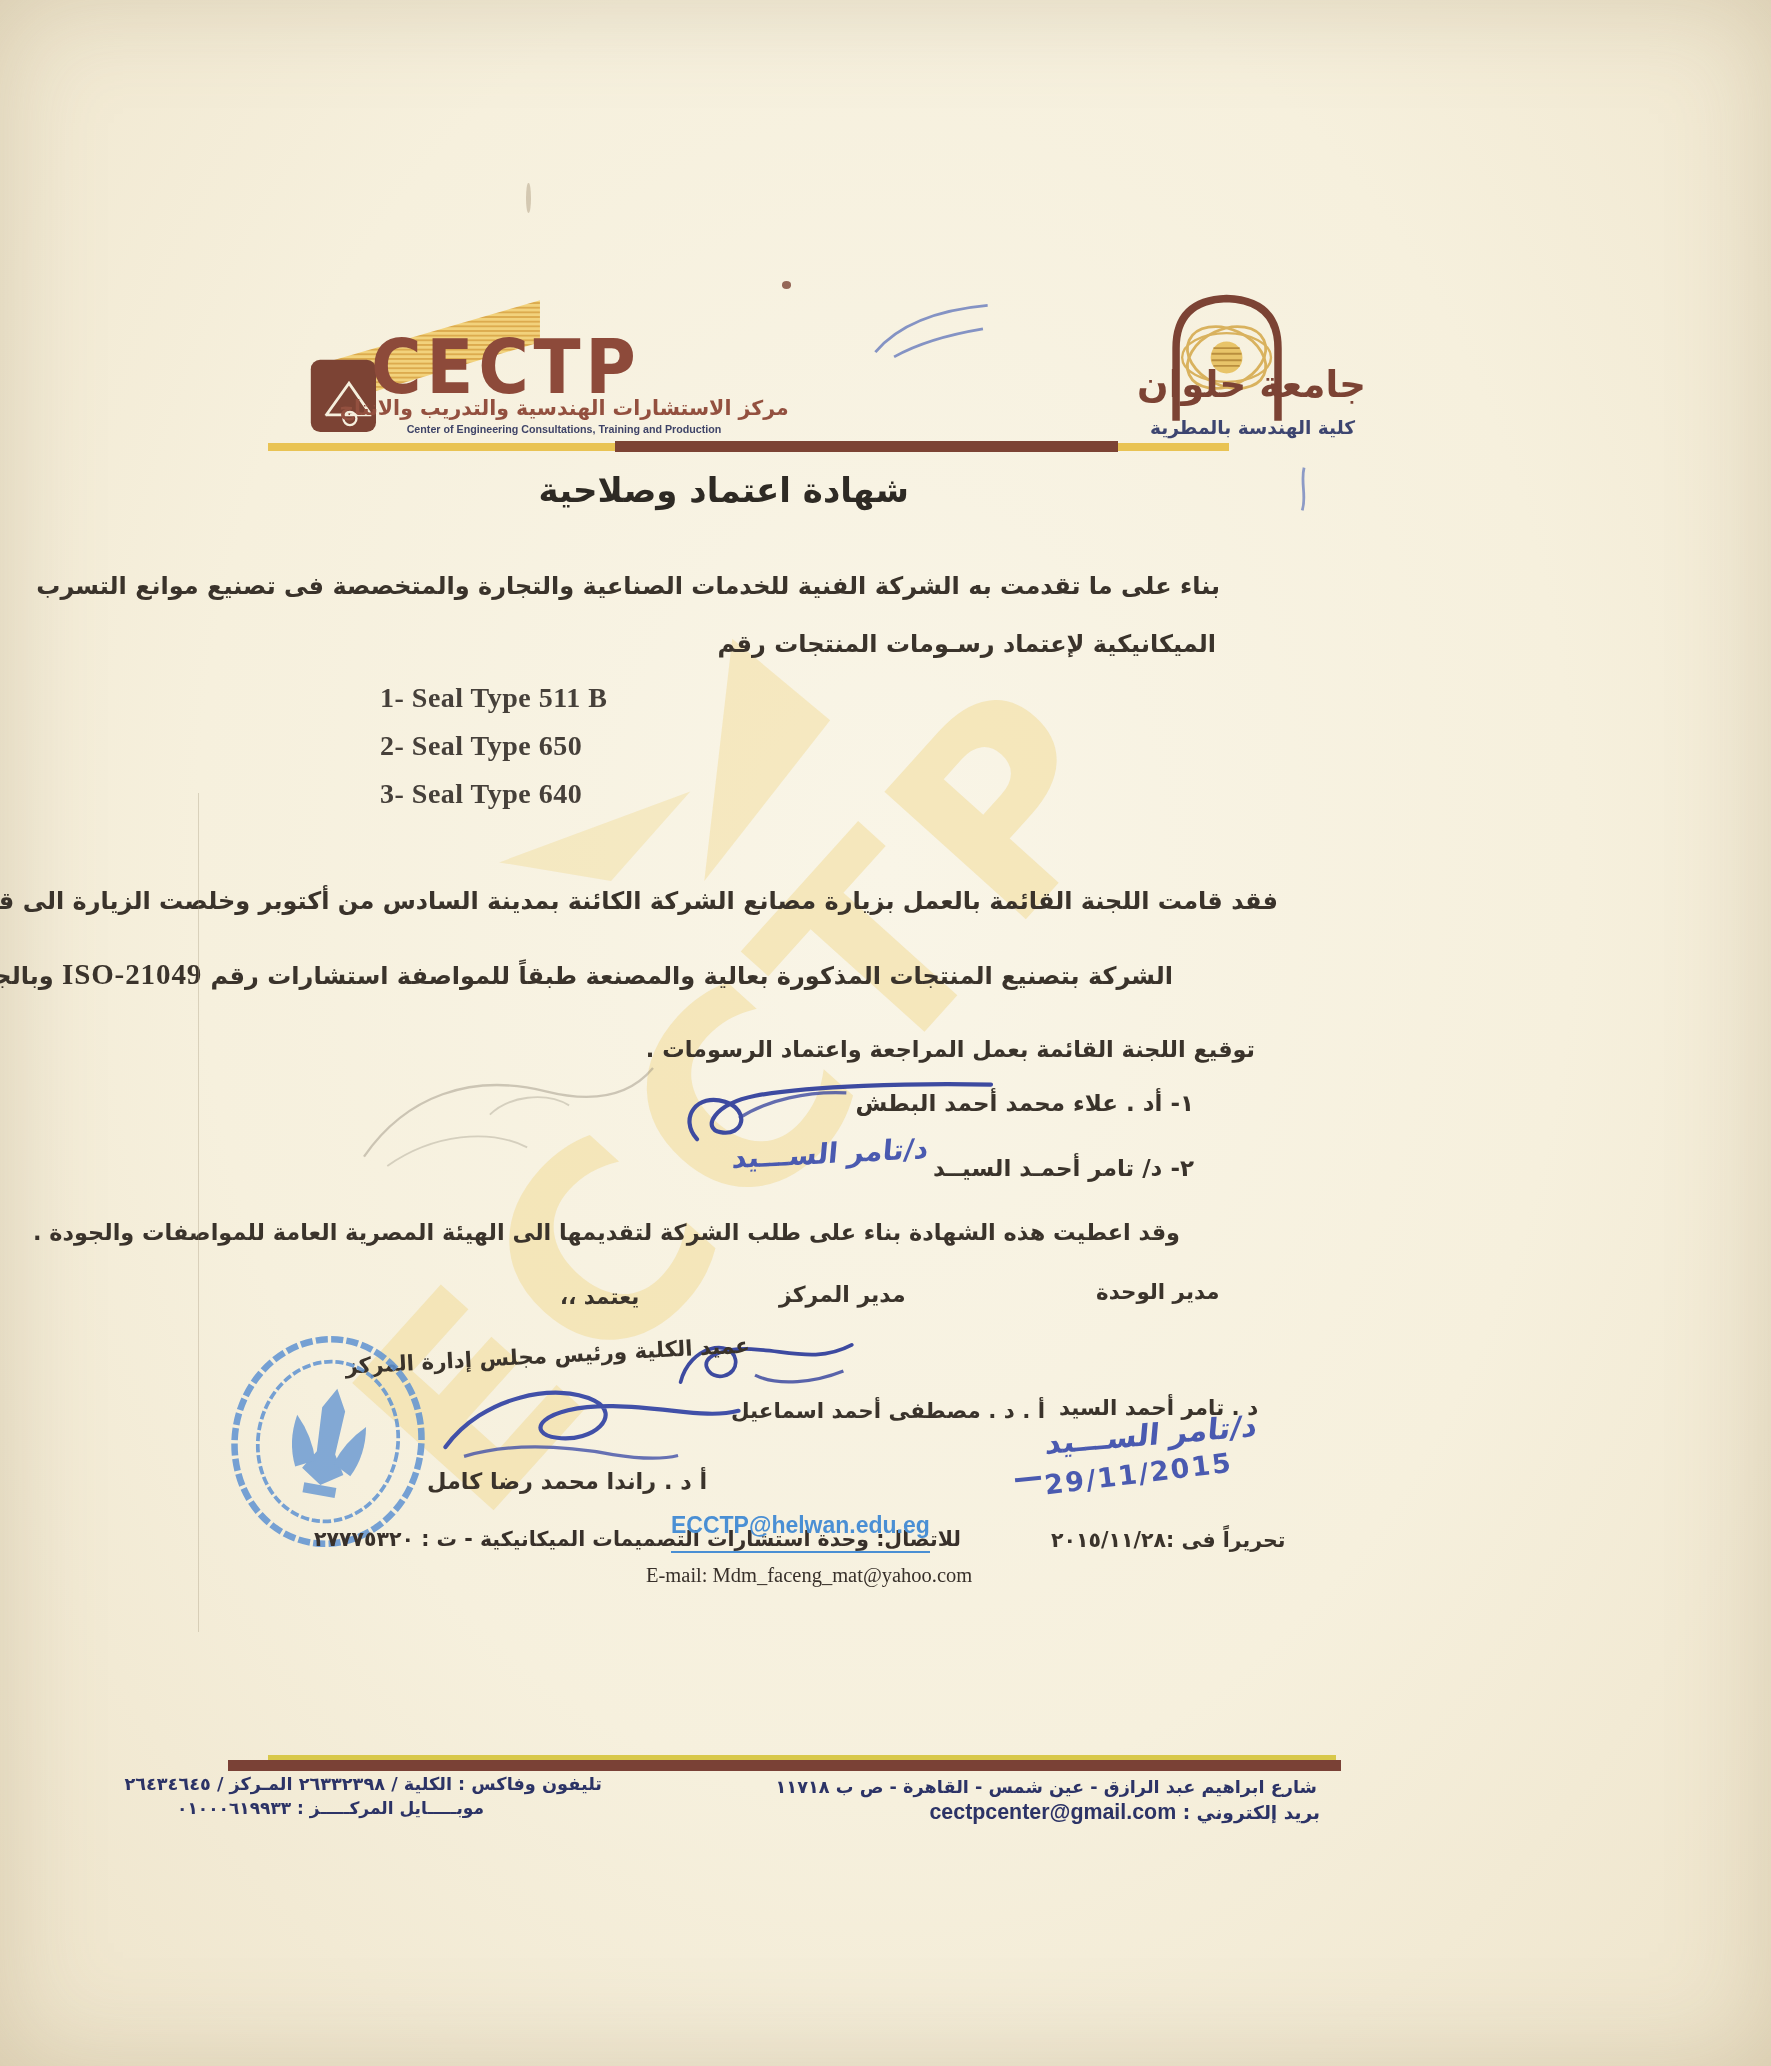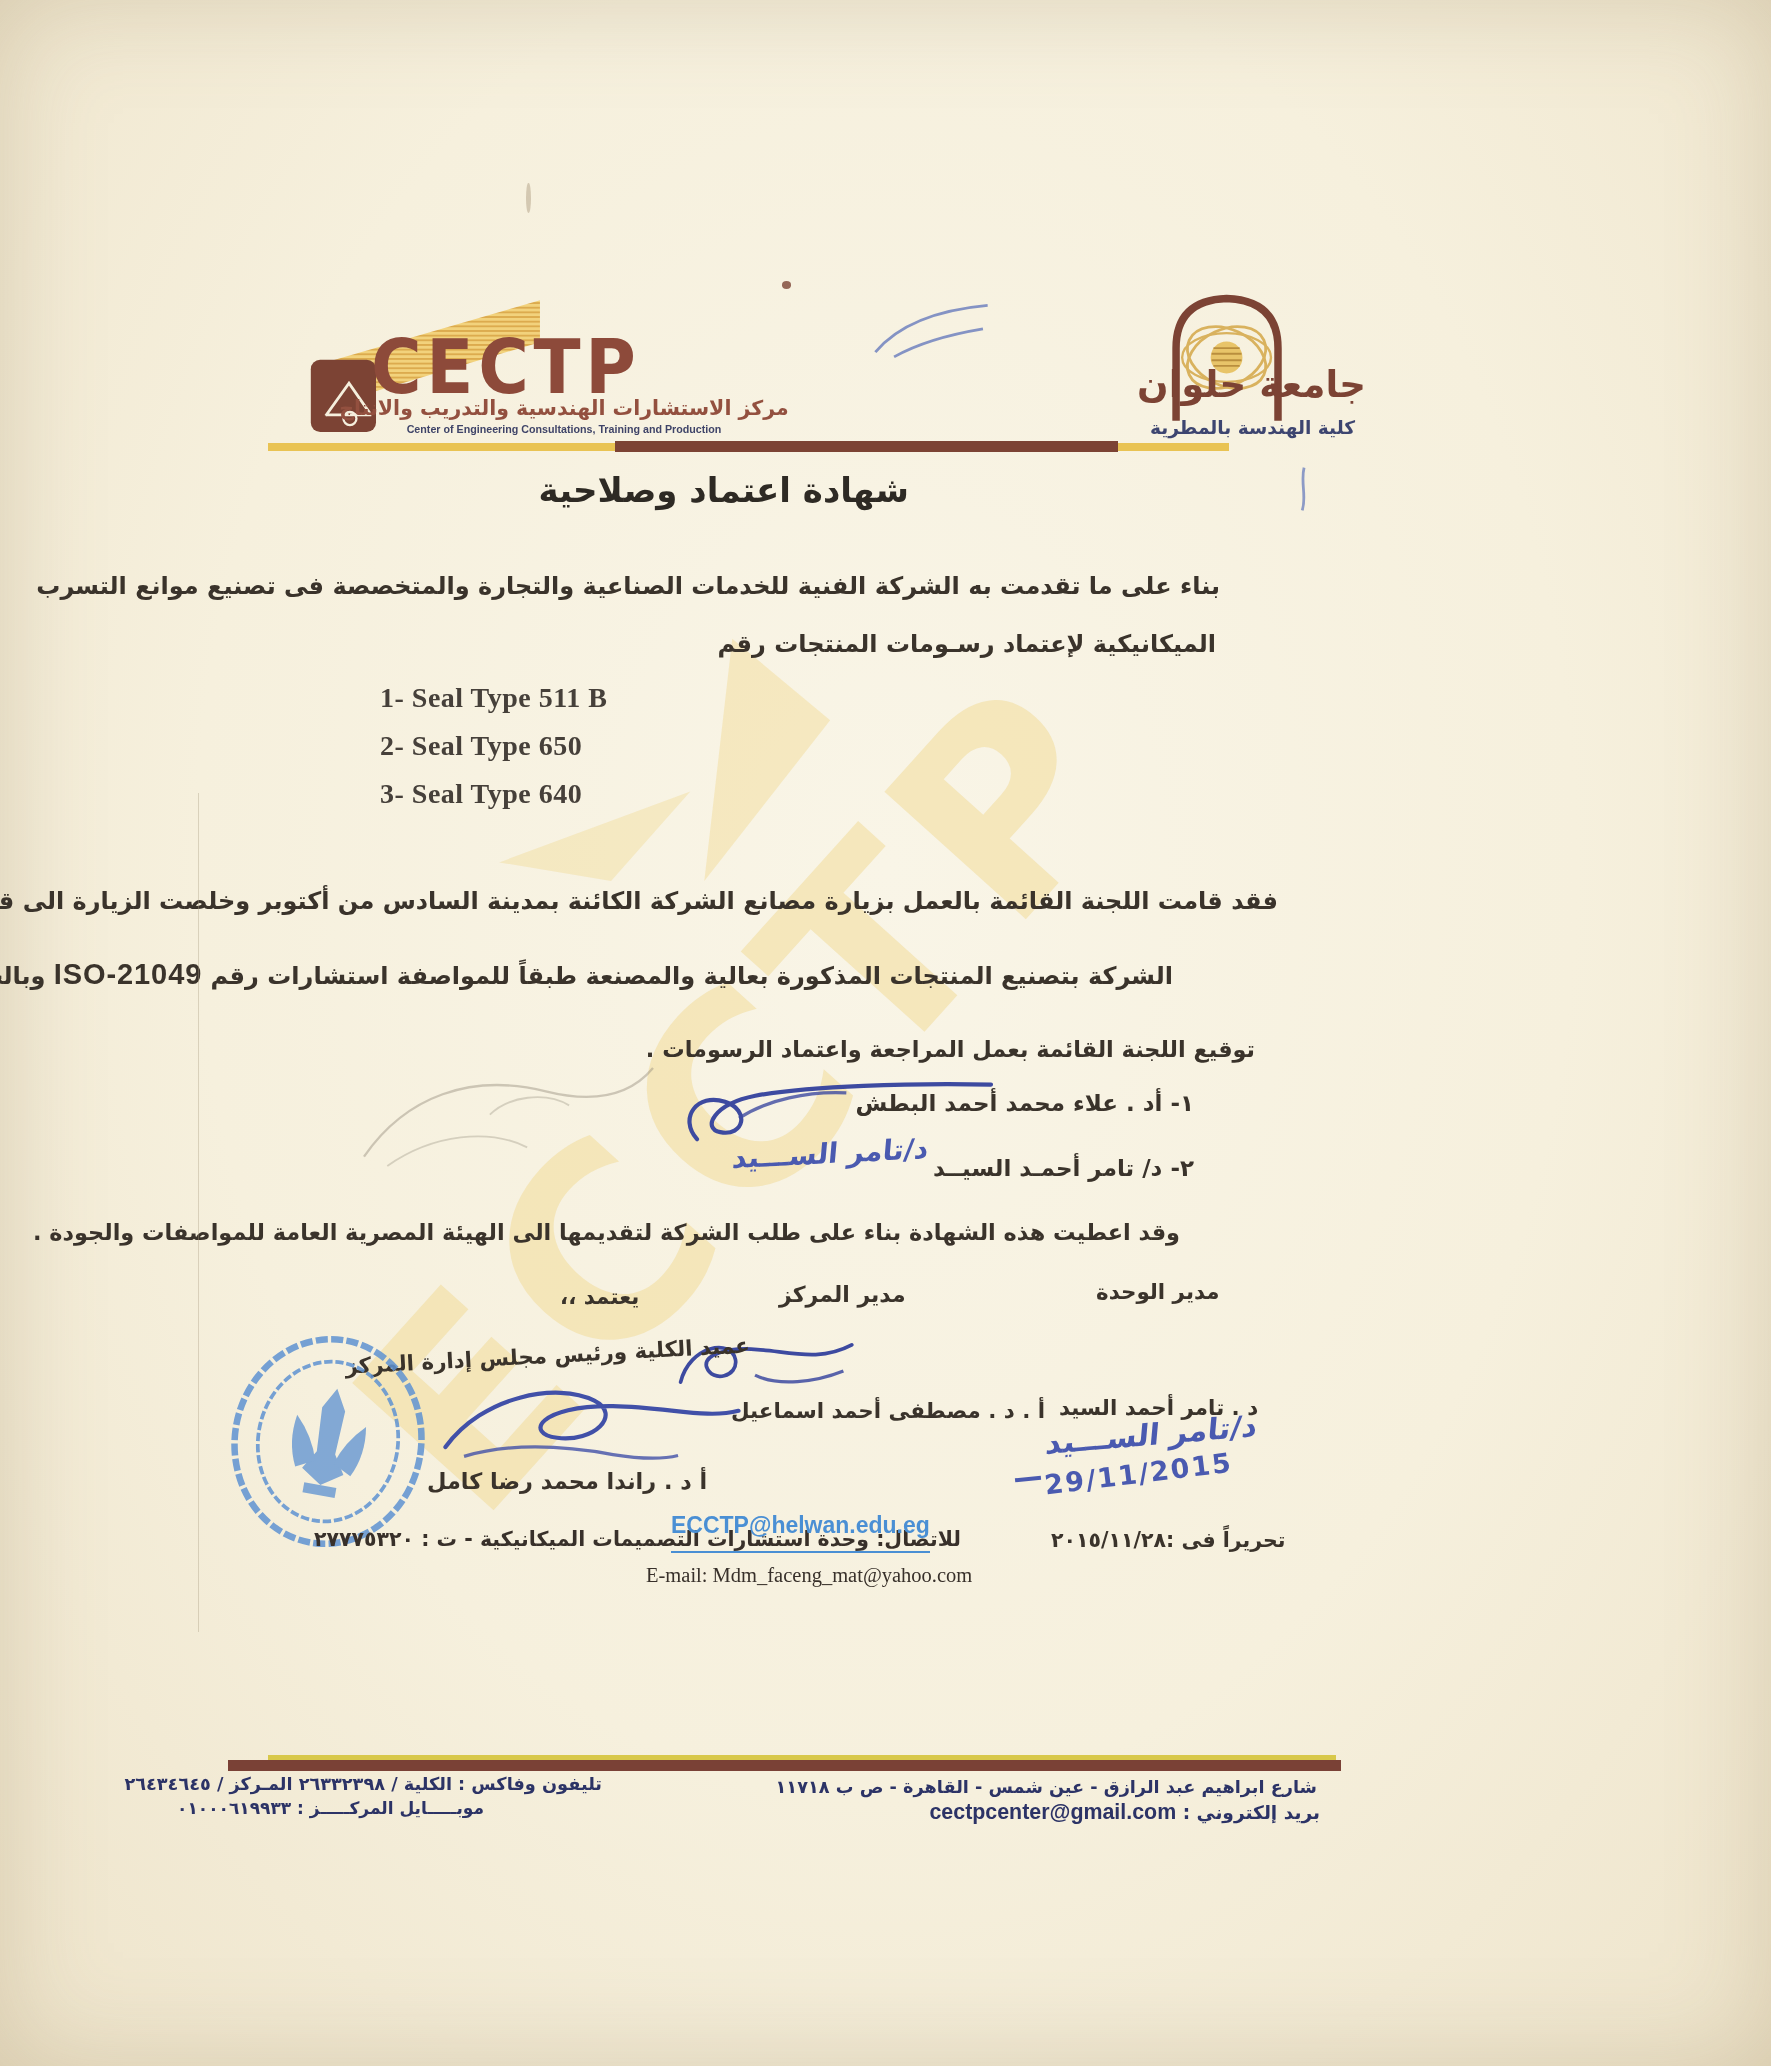--- a/index.html
+++ b/index.html
@@ -32,21 +32,21 @@
   #doc-title{left:620px;top:470px;width:289px;text-align:center;font-size:34px;color:#2e2a24;}
   #p1l1{right:552px;top:572px;font-size:24px;}
   #p1l2{right:556px;top:630px;font-size:24px;}
   .seal-line{left:380px;font-size:28px;font-weight:600;letter-spacing:0.5px;color:#46403a;
     font-family:"Liberation Serif","DejaVu Serif",serif;white-space:nowrap;}
   #seal0{top:682px;} #seal1{top:730px;} #seal2{top:778px;}
   #dims{right:510px;top:817px;font-size:23px;}
   #dims .frac{font-family:"Liberation Serif","DejaVu Serif",serif;font-size:26px;font-weight:bold;}
   #p2l1{right:494px;top:887px;font-size:24px;}
   #p2l2{right:599px;top:958px;font-size:24px;}
-  #p2l2 .iso{font-family:Liberation Sans, sans-serif;font-size:29px;font-weight:bold;letter-spacing:0.9px;}
+  #p2l2 .iso{font-family:Liberation Serif, serif;font-size:29px;font-weight:bold;letter-spacing:0.9px;}
   #intro{right:517px;top:1036px;font-size:22.4px;}
   #member1{right:578px;top:1090px;font-size:23px;}
   #member2{right:578px;top:1155px;font-size:23px;}
   #member2-hw{right:844px;top:1137px;font-size:28px;color:#4a5ab0;
     transform:skewX(-8deg) rotate(-3deg);font-weight:bold;}
   #issued{right:592px;top:1219px;font-size:22.4px;}
   
   #hdr-unit{left:1096px;top:1279px;font-size:21.4px;}
   #hdr-center{left:779px;top:1282px;font-size:22px;}
   #hdr-approve{left:560px;top:1284px;font-size:21.4px;}

